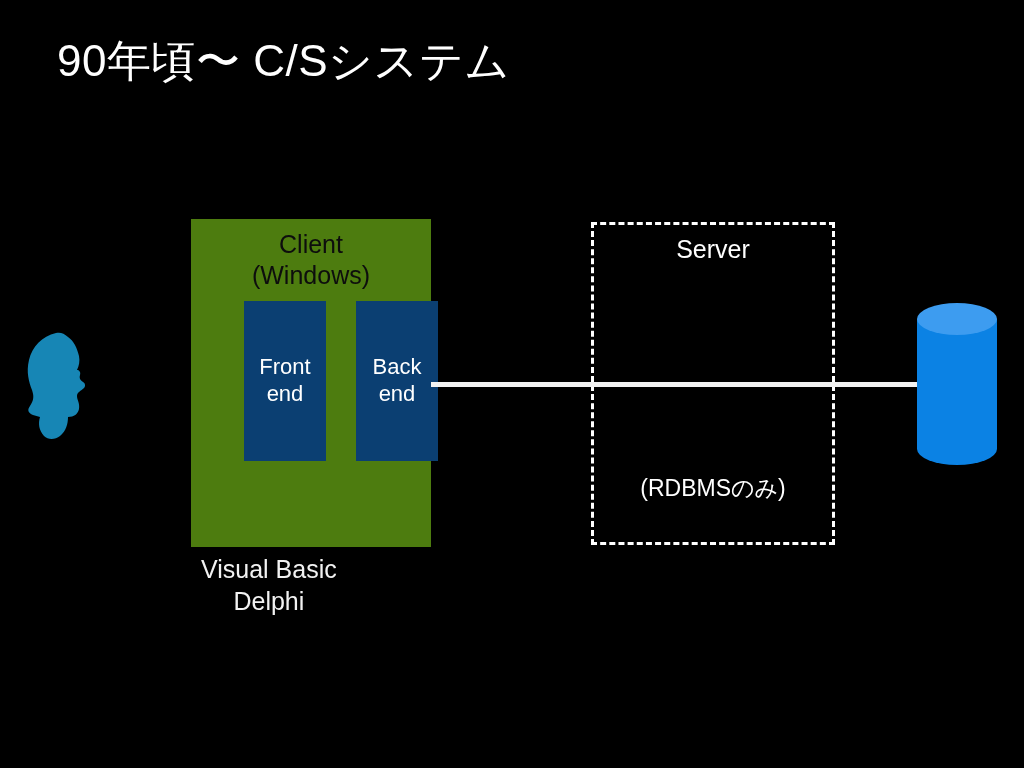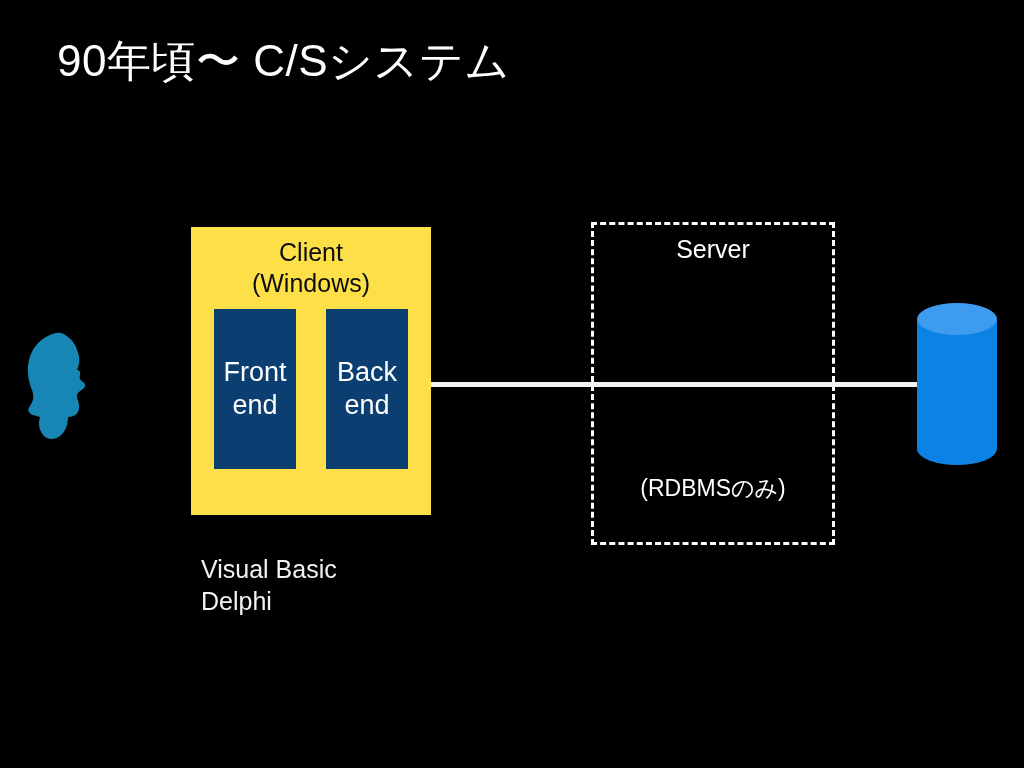--- a/index.html
+++ b/index.html
@@ -39,62 +39,63 @@
     left: 22px;
     top: 330px;
     width: 100px;
     height: 110px;
   }
 
   
   #client-box {
     position: absolute;
     left: 191px;
-    top: 227px;
+    top: 219px;
     width: 240px;
-    height: 288px;
-    background: #fde047;
+    height: 328px;
+    background: #4d7c0f;
   }
   #client-title {
     position: absolute;
     left: 0;
     top: 10px;
     width: 100%;
     text-align: center;
     color: #0d0d0d;
     font-size: 25px;
     line-height: 1.25;
   }
   .inner-box {
     position: absolute;
     top: 82px;
     width: 82px;
     height: 160px;
     background: #0b3f72;
     color: #ffffff;
-    font-size: 27px;
+    font-size: 22px;
     line-height: 1.22;
     display: flex;
     align-items: center;
     justify-content: center;
     text-align: center;
     box-sizing: border-box;
+    margin-left: 30px;
   }
   #frontend-box { left: 23px; }
   #backend-box  { left: 135px; text-align: center; }
 
   
   #client-caption {
     position: absolute;
     left: 201px;
     top: 553px;
     color: #f2f2f2;
     font-size: 25px;
     line-height: 1.28;
-    text-align: left;
+    text-align: center;
     white-space: pre-line;
   }
 
   
   #server-box {
     position: absolute;
     left: 591px;
     top: 222px;
     width: 244px;
     height: 323px;

